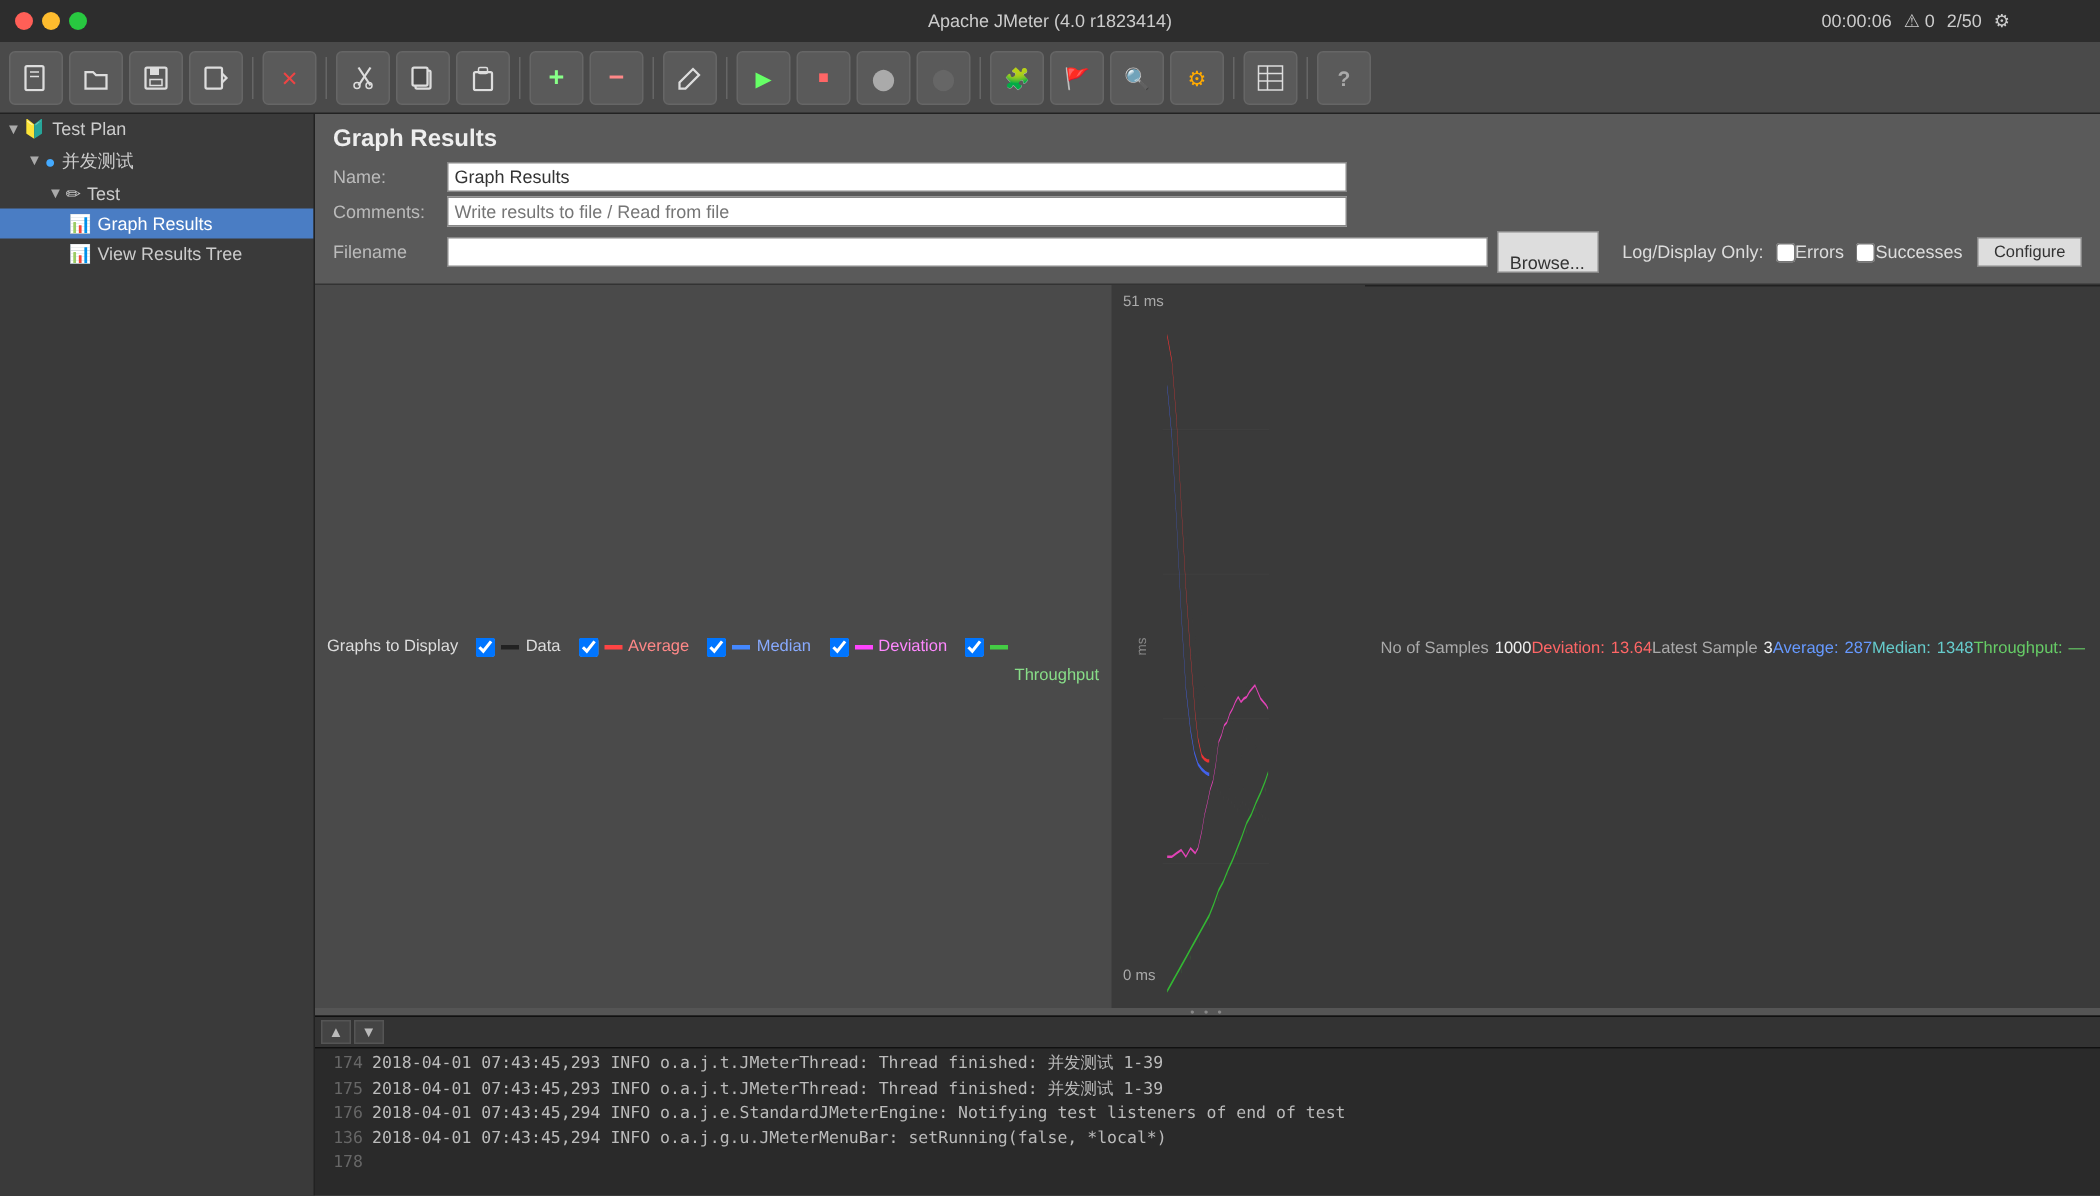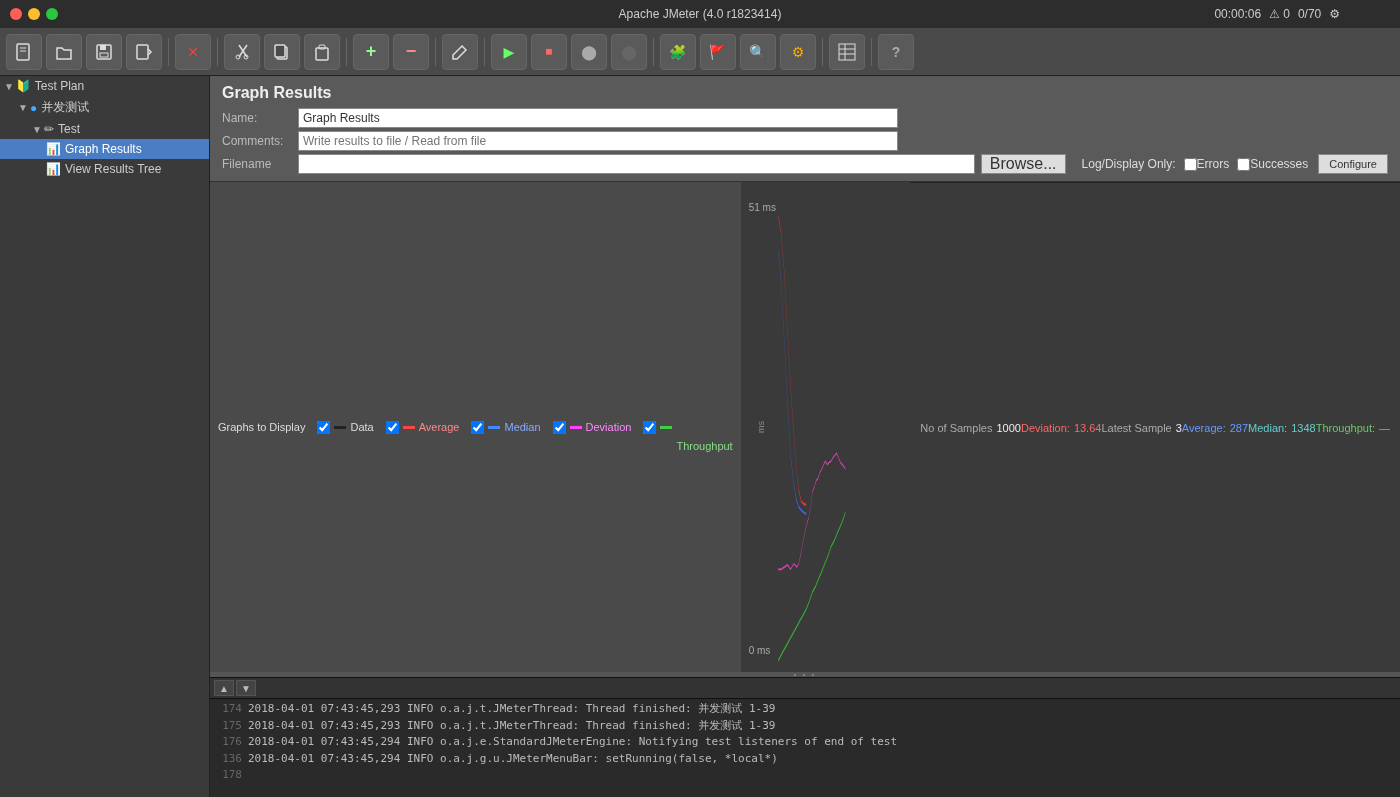--- a/index.html
+++ b/index.html
@@ -141,22 +141,22 @@
       font-size: 12px;
       padding: 1px 4px;
       height: 20px;
       flex: 1;
       margin-right: 6px;
     }
     .btn-browse {
       background: #ddd;
       border: 1px solid #888;
       color: #333;
-      font-size: 16px;
-      padding: 0 8px;
+      font-size: 12px;
+      padding: 13px 8px;
       cursor: pointer;
       height: 20px;
     }
     .btn-configure {
       background: #ddd;
       border: 1px solid #888;
       color: #333;
       font-size: 11px;
       padding: 1px 10px;
       cursor: pointer;
@@ -188,21 +188,21 @@
       position: relative;
       background: #3a3a3a;
       margin: 0 4px;
     }
     .y-label {
       position: absolute;
       left: 4px;
       font-size: 10px;
       color: #aaa;
     }
-    .y-label-top { top: 20px; }
+    .y-label-top { top: 6px; }
     .y-label-bottom { bottom: 16px; }
 
     #graph-svg {
       position: absolute;
       top: 0; left: 30px;
       width: calc(100% - 30px);
       height: 100%;
     }
 
     
@@ -297,21 +297,21 @@
 <div id="titlebar">
   <div class="traffic-lights">
     <div class="traffic-light tl-red"></div>
     <div class="traffic-light tl-yellow"></div>
     <div class="traffic-light tl-green"></div>
   </div>
   <span class="title">Apache JMeter (4.0 r1823414)</span>
   <div class="time-area">
     <span>00:00:06</span>
     <span>⚠ 0</span>
-    <span>0/70</span>
+    <span>2/50</span>
     <span>⚙</span>
   </div>
 </div>
 
 <div id="toolbar">
   <div class="toolbar-btn">
     <svg width="18" height="18" viewBox="0 0 18 18">
         <rect x="2" y="1" width="12" height="16" rx="1" fill="none" stroke="#ddd" stroke-width="1.5"></rect>
         <line x1="5" y1="5" x2="11" y2="5" stroke="#ddd" stroke-width="1"></line>
         <line x1="5" y1="8" x2="11" y2="8" stroke="#ddd" stroke-width="1"></line>

